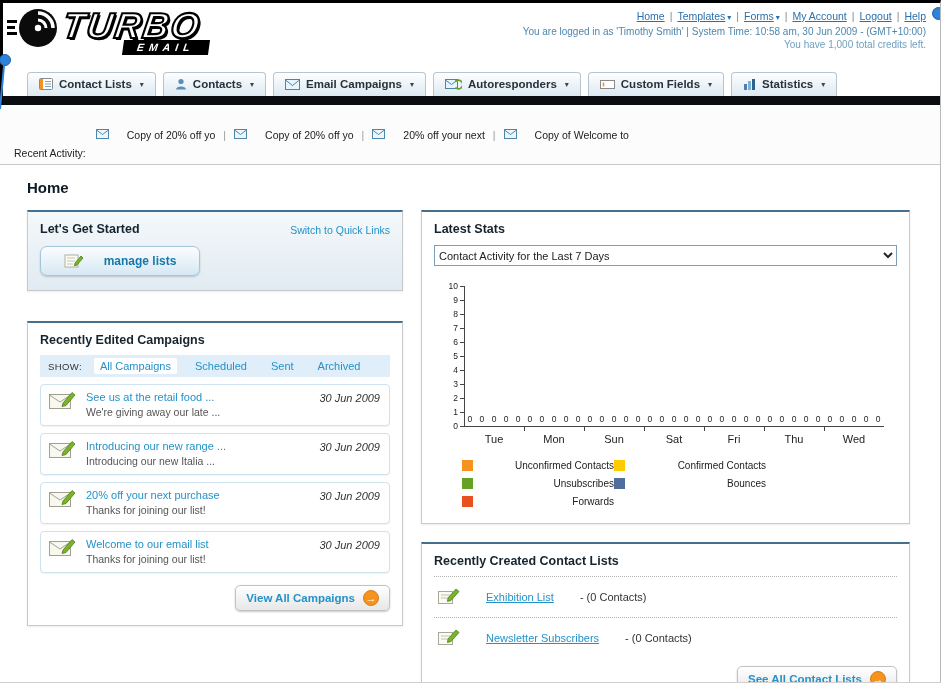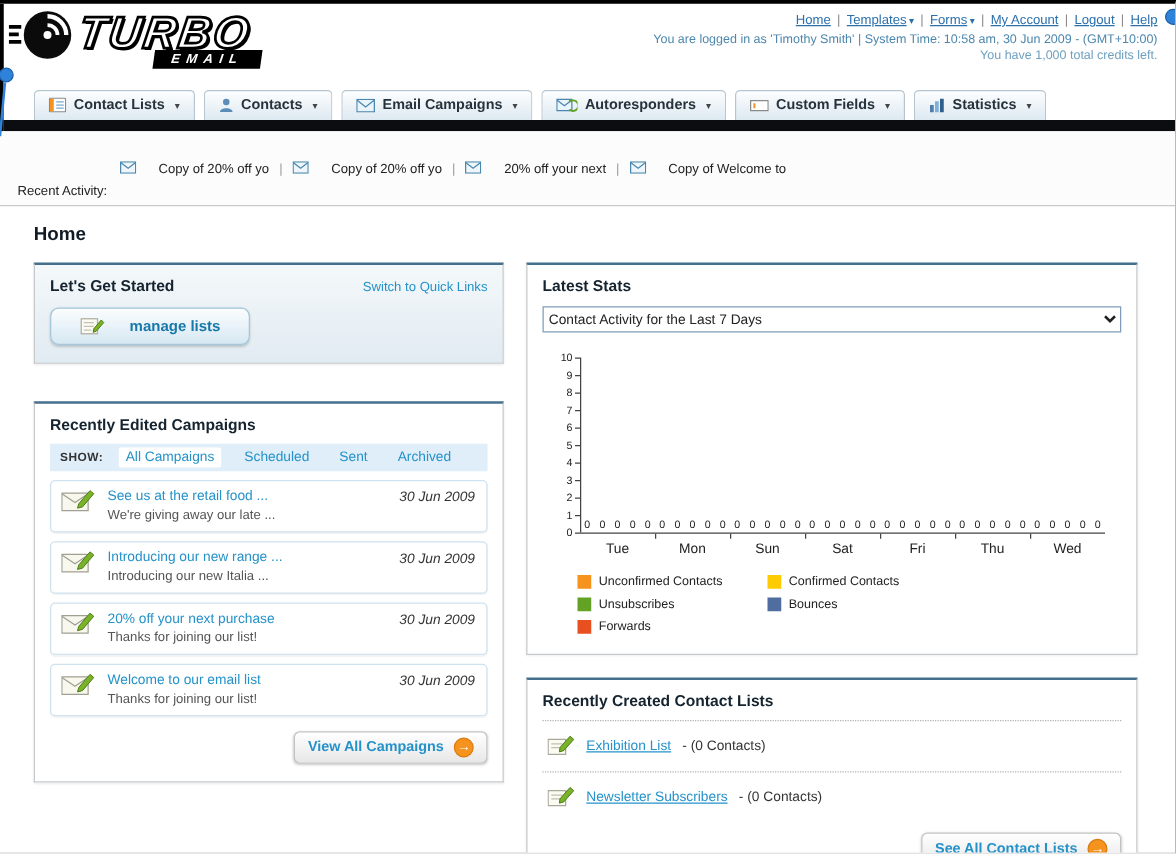--- a/index.html
+++ b/index.html
@@ -64,21 +64,21 @@
   .gs-buttons { display:flex; gap:14px; margin-top:10px; }
   .gs-btn { display:flex; align-items:center; gap:20px; min-width:160px; justify-content:center;
             padding:6px 12px; background:linear-gradient(#fbfdfe,#d6e8f3); border:1px solid #a3c6da;
             border-radius:7px; color:#1778aa; font-weight:bold; font-size:12px; cursor:pointer;
             box-shadow:0 1px 2px rgba(0,0,0,.18); font-family:inherit; }
 
   
   .campaigns { margin-top:30px; }
   .show-bar { display:flex; align-items:center; gap:12px; background:#e0eefa; padding:3px 8px;
               margin-top:8px; font-size:11px; }
-  .show-label { font-size:9.5px; font-weight:bold; color:#333; letter-spacing:.4px; }
+  .show-label { font-size:9.5px; font-weight:normal; color:#333; letter-spacing:.4px; }
   .show-tab { color:#2492c9; cursor:pointer; padding:2px 6px; }
   .show-tab.active { background:#fff; border-radius:2px; }
   .campaign-row { position:relative; display:flex; gap:9px; align-items:flex-start; margin-top:7px;
                   border:1px solid #cfe2ef; border-radius:4px; padding:6px 8px; background:#fff;
                   box-shadow:0 1px 1px rgba(0,0,0,.05); cursor:pointer; }
   .row-title { font-size:11px; color:#2492c9; line-height:13px; }
   .row-sub { font-size:10.5px; color:#555; line-height:13px; margin-top:2px; }
   .row-date { position:absolute; right:9px; top:7px; font-size:11px; color:#333;font-style:italic; }
   .panel-actions { display:flex; justify-content:flex-end; margin-top:12px; }
   .pill-btn { display:inline-flex; align-items:center; gap:8px; padding:4px 10px;
@@ -94,27 +94,27 @@
                   margin-top:9px; font-family:inherit; color:#222; }
   .chart-area { position:relative; height:172px; margin-top:14px; }
   .y-lab { position:absolute; left:0; width:24px; text-align:right; font-size:8.5px; color:#222; }
   .y-tick { position:absolute; width:4px; height:1px; background:#444; }
   .axis-v { position:absolute; width:1px; background:#444; }
   .axis-h { position:absolute; height:1px; background:#444; }
   .zeros { position:absolute; text-align:center; font-size:8.5px; color:#222; word-spacing:5px; }
   .x-lab { position:absolute; text-align:center; font-size:11px; color:#222; }
   .x-tick { position:absolute; width:1px; height:4px; background:#444; }
   .chart-legend { display:flex; flex-wrap:wrap; row-gap:7px; margin:8px 0 2px 28px; }
-  .legend-item { display:flex; align-items:center; gap:6px; width:152px; font-size:10px; color:#222; }
+  .legend-item { display:flex; align-items:center; gap:6px; width:152px; font-size:10px; color:#222;justify-content:space-between; }
   .swatch { width:11px; height:11px; display:inline-block; flex:none; }
 
   
   .lists { margin-top:18px; }
   .dotted { border:none; border-top:1px dotted #b3b3b3; margin:8px 0; }
-  .list-item { display:flex; align-items:center; gap:9px; padding:3px 4px; font-size:11px; cursor:pointer; }
+  .list-item { display:flex; align-items:center; gap:26px; padding:3px 4px; font-size:11px; cursor:pointer; }
   .list-name { color:#2492c9; text-decoration:underline; }
   .list-suffix { color:#333; }
   .lists .panel-actions { margin-top:16px; }
 
   .icon { display:inline-flex; align-items:center; }
 </style>
 </head>
 <body>
 
 <div class="page">

